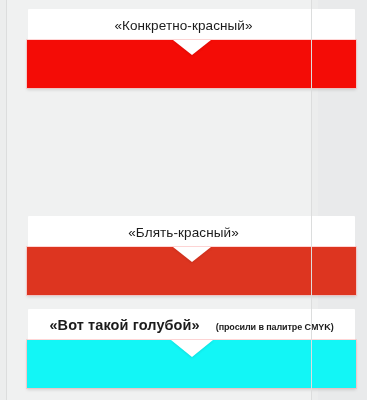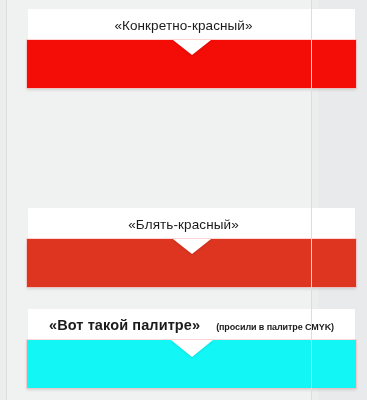--- a/index.html
+++ b/index.html
@@ -109,21 +109,21 @@
     height: 0;
     border-left: 19px solid transparent;
     border-right: 19px solid transparent;
     border-top: 15px solid #ffffff;
     filter: drop-shadow(0 1px 1px rgba(0, 0, 0, 0.10));
   }
 
   
   #panel-0 { top: 9px; }
   #panel-1 { top: 107px; }
-  #panel-2 { top: 208px; }
+  #panel-2 { top: 216px; }
   #panel-3 { top: 309px; }
 
   
   #panel-3 .notch {
     border-left-width: 21px;
     border-right-width: 21px;
     border-top-width: 17px;
   }
 </style>
 </head>
@@ -150,21 +150,21 @@
       </div>
       <div class="swatch-wrap">
         <div class="swatch" id="swatch-2" style="background: rgb(221, 53, 32);">
           <span class="notch"></span>
         </div>
       </div>
     </div>
 
     <div class="panel" id="panel-3">
       <div class="panel-label bold">
-        <span class="title">«Вот такой палитре»</span><span class="note">(просили в палитре CMYK)</span>
+        <span class="title">«Вот такой голубой»</span><span class="note">(просили в палитре CMYK)</span>
       </div>
       <div class="swatch-wrap">
         <div class="swatch" id="swatch-3" style="background: rgb(18, 246, 246);">
           <span class="notch"></span>
         </div>
       </div>
     </div>
 
   </div>
 </div>

